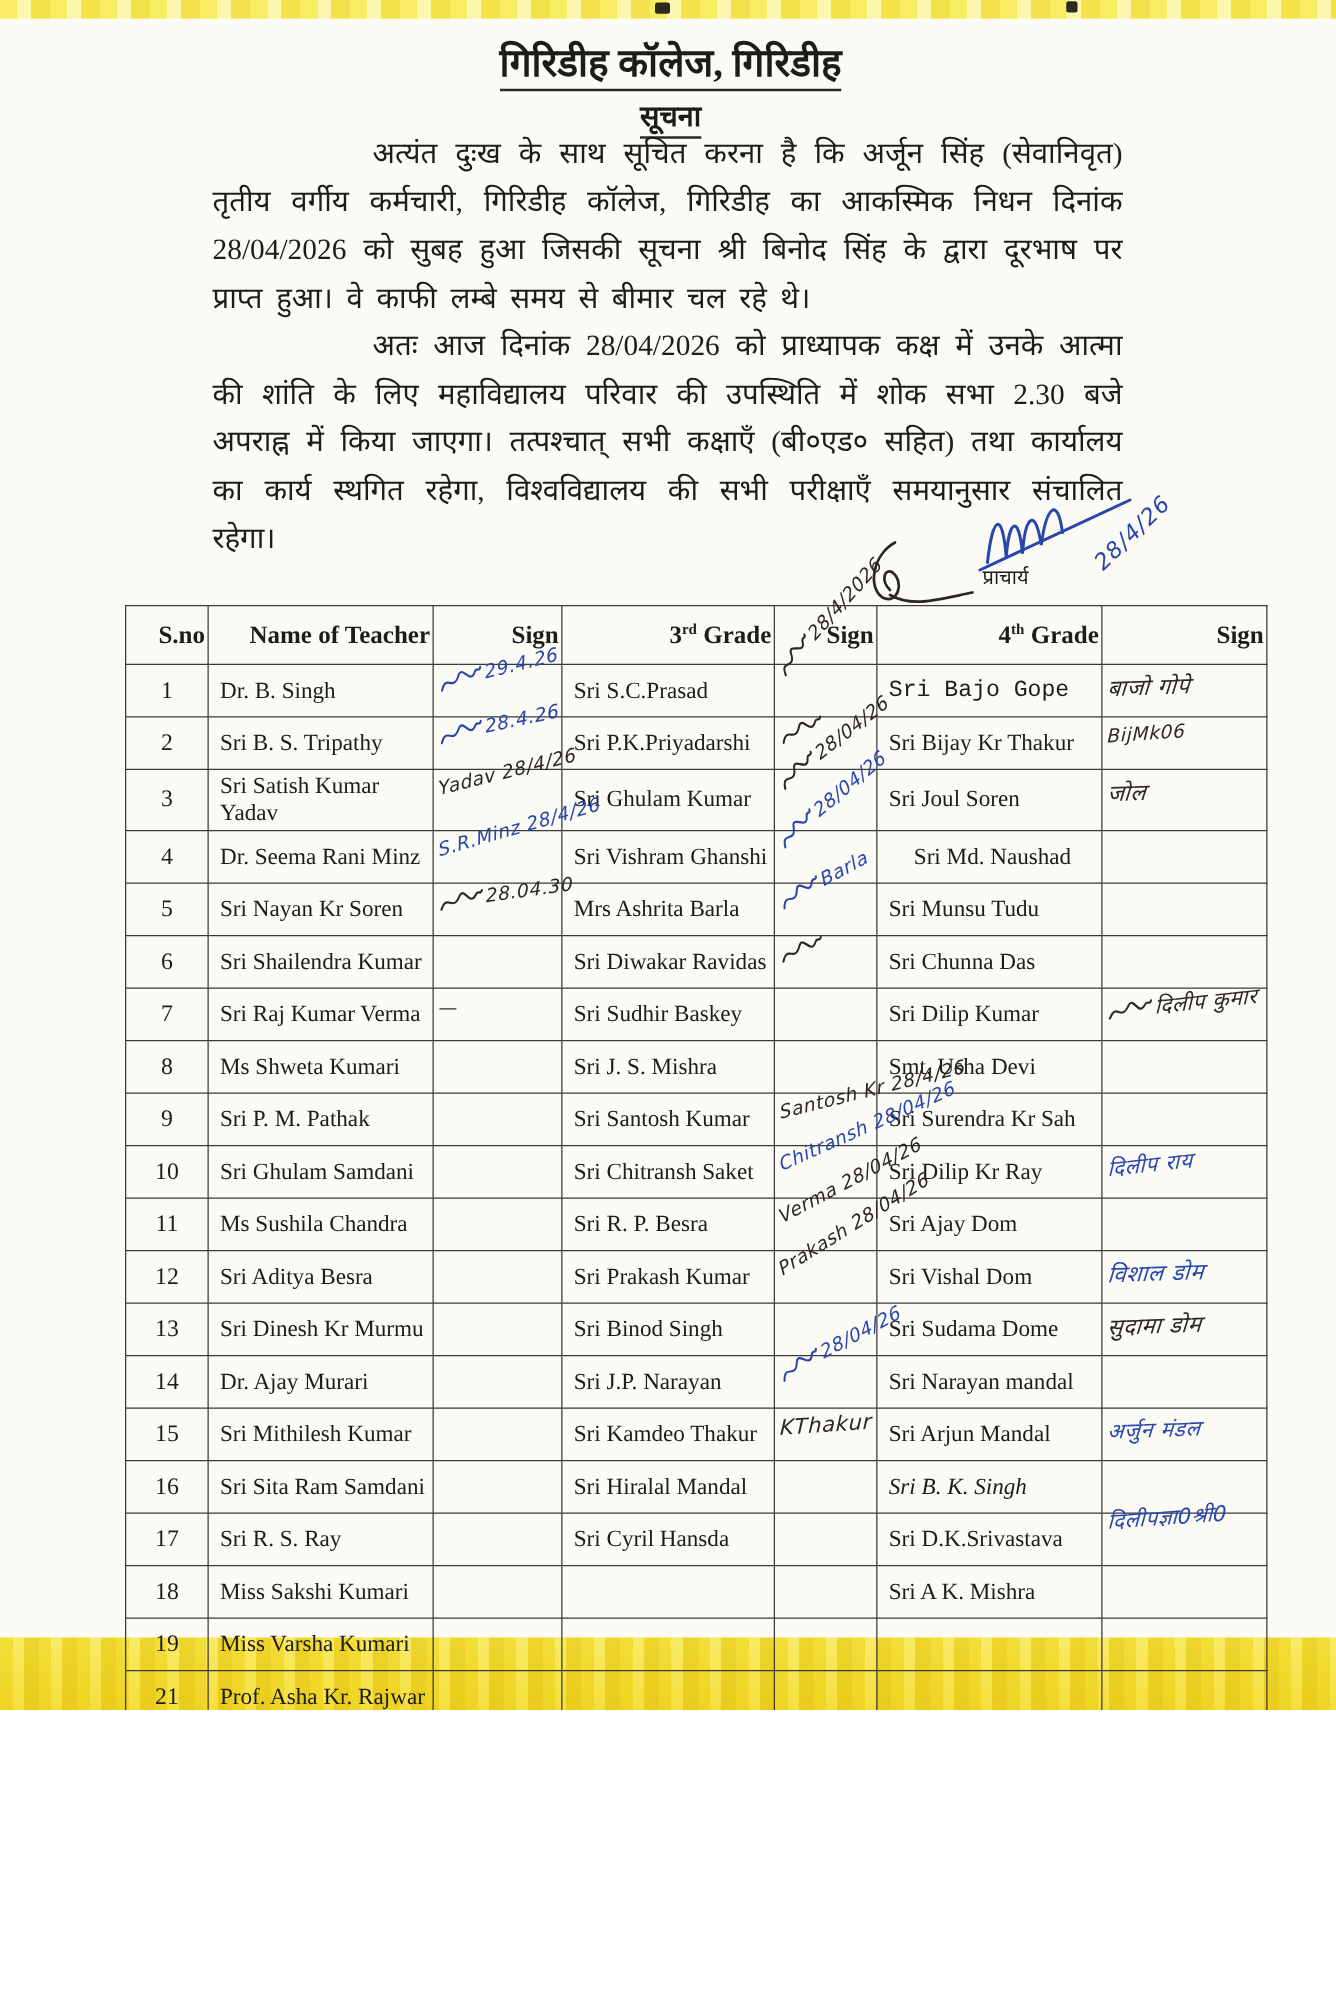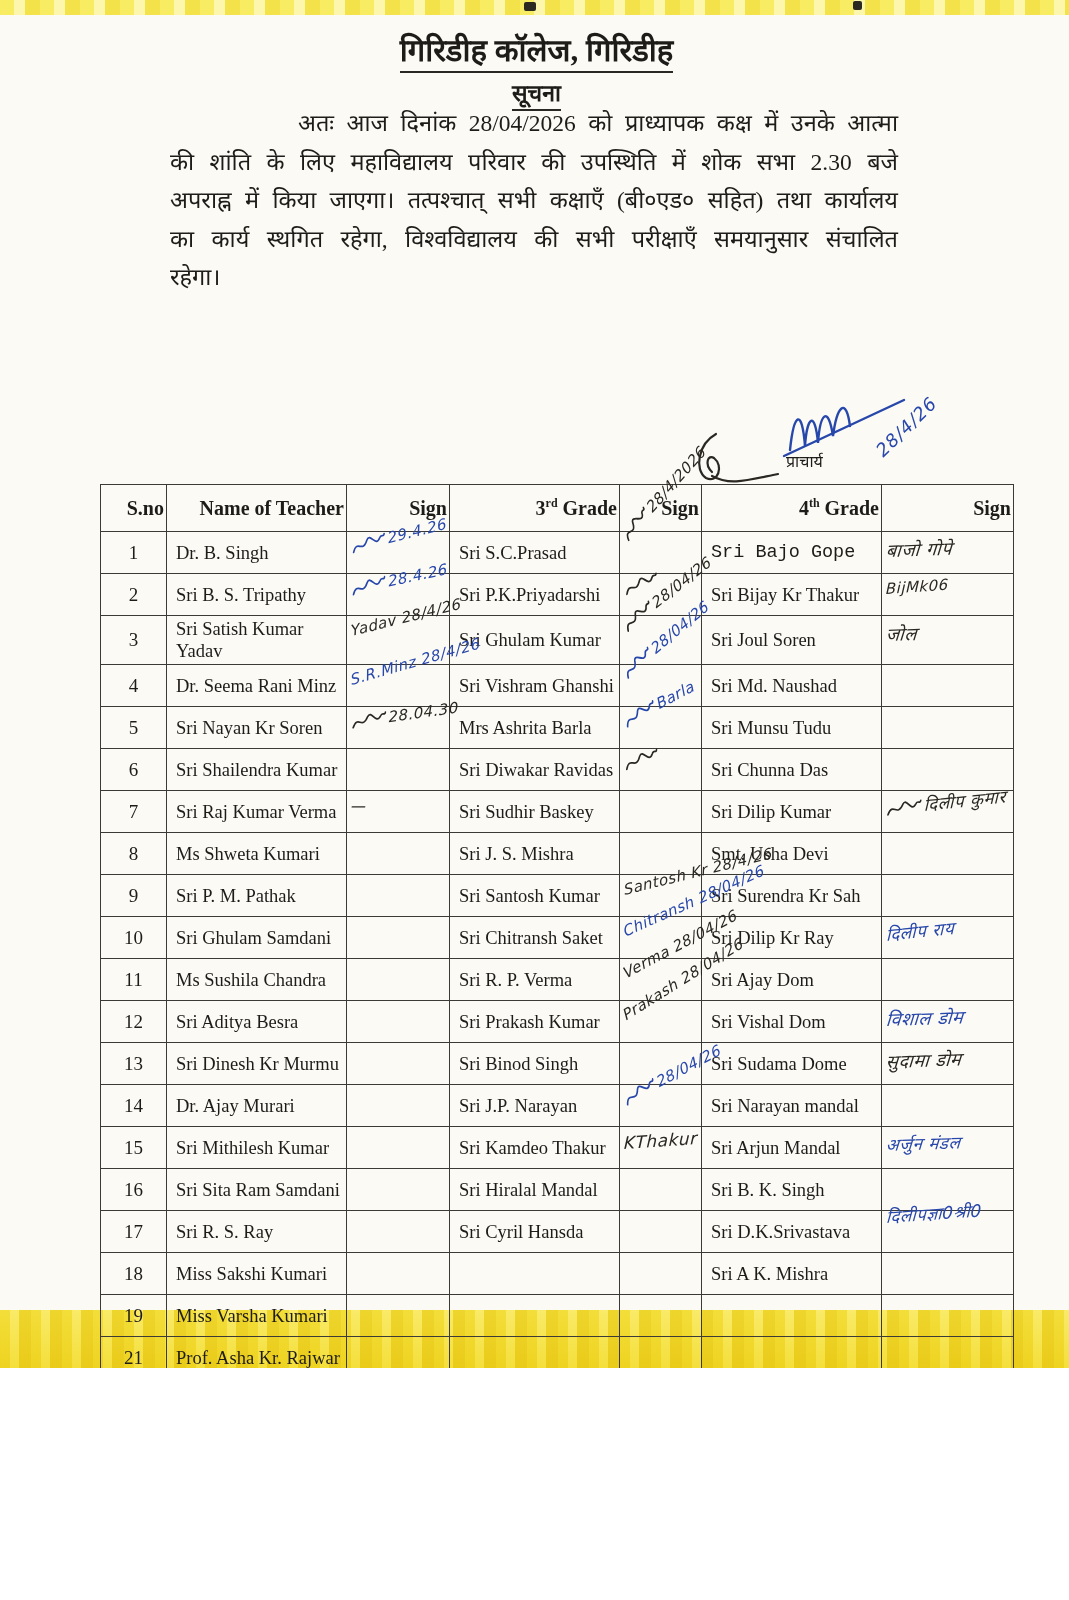--- a/index.html
+++ b/index.html
@@ -93,20 +93,21 @@
   <div class="strip-yellow-top"></div>
   <div class="strip-yellow-bottom"></div>
   <div class="speck" style="left:524px;top:2px;width:12px;height:9px;"></div>
   <div class="speck" style="left:853px;top:1px;width:9px;height:9px;"></div>
   <div class="speck" style="left:466px;top:1578px;width:13px;height:16px;opacity:.8;"></div>
 
   <h1 class="title"><span>गिरिडीह कॉलेज, गिरिडीह</span></h1>
   <h2 class="subtitle"><span>सूचना</span></h2>
 
   <div class="body-text">
+    <p>अत्यंत दुःख के साथ सूचित करना है कि अर्जून सिंह (सेवानिवृत) तृतीय वर्गीय कर्मचारी, गिरिडीह कॉलेज, गिरिडीह का आकस्मिक निधन दिनांक 28/04/2026 को सुबह हुआ जिसकी सूचना श्री बिनोद सिंह के द्वारा दूरभाष पर प्राप्त हुआ। वे काफी लम्बे समय से बीमार चल रहे थे।</p>
     <p>अतः आज दिनांक 28/04/2026 को प्राध्यापक कक्ष में उनके आत्मा की शांति के लिए महाविद्यालय परिवार की उपस्थिति में शोक सभा 2.30 बजे अपराह्न में किया जाएगा। तत्पश्चात् सभी कक्षाएँ (बी०एड० सहित) तथा कार्यालय का कार्य स्थगित रहेगा, विश्वविद्यालय की सभी परीक्षाएँ समयानुसार संचालित रहेगा।</p>
   </div>
 
   <div class="principal">
     <svg class="flourish-blue" width="130" height="72" viewBox="0 0 130 72">
       <g fill="none" stroke="#2847ab" stroke-width="2.4" stroke-linecap="round">
         <path d="M8 62 C 12 24, 20 20, 23 58 C 25 28, 33 22, 36 55 C 38 26, 46 16, 51 48 C 55 18, 64 8, 68 38"></path>
         <path d="M2 68 L 122 12"></path>
       </g>
     </svg>
@@ -202,21 +203,21 @@
           <td class="name" style="white-space: nowrap;">Dr. Seema Rani Minz</td>
           <td class="sign">
             <span class="sig blue" style="transform: rotate(-16deg) skewX(-6deg);">S.R.Minz 28/4/26</span>
           </td>
           <td class="name" style="white-space: nowrap;">Sri Vishram Ghanshi</td>
           <td class="sign">
             <span class="sig blue" style="transform: rotate(-40deg) skewX(-6deg); top: 0px;"><svg width="36" height="20" viewBox="0 0 36 20">
       <path d="M2 15 C 7 2, 11 19, 17 6 C 21 -1, 25 16, 30 7 C 32 3, 34 8, 35 4" fill="none" stroke="currentColor" stroke-width="1.7" stroke-linecap="round"></path>
     </svg>28/04/26</span>
           </td>
-          <td class="name" style="white-space: nowrap;">Sri Md. Naushad</td>
+          <td class="name" style="white-space: nowrap; text-align: center;">Sri Md. Naushad</td>
           <td class="sign"></td>
         </tr>
         <tr>
           <td class="sno">5</td>
           <td class="name" style="white-space: nowrap;">Sri Nayan Kr Soren</td>
           <td class="sign">
             <span class="sig black" style="transform: rotate(-8deg) skewX(-6deg);"><svg width="36" height="20" viewBox="0 0 36 20">
       <path d="M2 15 C 7 2, 11 19, 17 6 C 21 -1, 25 16, 30 7 C 32 3, 34 8, 35 4" fill="none" stroke="currentColor" stroke-width="1.7" stroke-linecap="round"></path>
     </svg>28.04.30</span>
           </td>
@@ -287,21 +288,21 @@
           </td>
           <td class="name" style="white-space: nowrap;">Sri Dilip Kr Ray</td>
           <td class="sign">
             <span class="sig blue" style="transform: rotate(-6deg) skewX(-6deg); font-size: 17px;">दिलीप राय</span>
           </td>
         </tr>
         <tr>
           <td class="sno">11</td>
           <td class="name" style="white-space: nowrap;">Ms Sushila Chandra</td>
           <td class="sign"></td>
-          <td class="name" style="white-space: nowrap;">Sri R. P. Verma</td>
+          <td class="name" style="white-space: nowrap;">Sri R. P. Besra</td>
           <td class="sign">
             <span class="sig black" style="transform: rotate(-28deg) skewX(-6deg);">Verma 28/04/26</span>
           </td>
           <td class="name" style="white-space: nowrap;">Sri Ajay Dom</td>
           <td class="sign"></td>
         </tr>
         <tr>
           <td class="sno">12</td>
           <td class="name" style="white-space: nowrap;">Sri Aditya Besra</td>
           <td class="sign"></td>
@@ -350,21 +351,21 @@
           <td class="sign">
             <span class="sig blue" style="transform: rotate(-2deg) skewX(-6deg); font-size: 17px;">अर्जुन मंडल</span>
           </td>
         </tr>
         <tr>
           <td class="sno">16</td>
           <td class="name" style="white-space: nowrap;">Sri Sita Ram Samdani</td>
           <td class="sign"></td>
           <td class="name" style="white-space: nowrap;">Sri Hiralal Mandal</td>
           <td class="sign"></td>
-          <td class="name" style="white-space: nowrap;">Sri B. K. Singh</td>
+          <td class="name" style="white-space: nowrap; font-style: italic;">Sri B. K. Singh</td>
           <td class="sign"></td>
         </tr>
         <tr>
           <td class="sno">17</td>
           <td class="name" style="white-space: nowrap;">Sri R. S. Ray</td>
           <td class="sign"></td>
           <td class="name" style="white-space: nowrap;">Sri Cyril Hansda</td>
           <td class="sign"></td>
           <td class="name" style="white-space: nowrap;">Sri D.K.Srivastava</td>
           <td class="sign">

